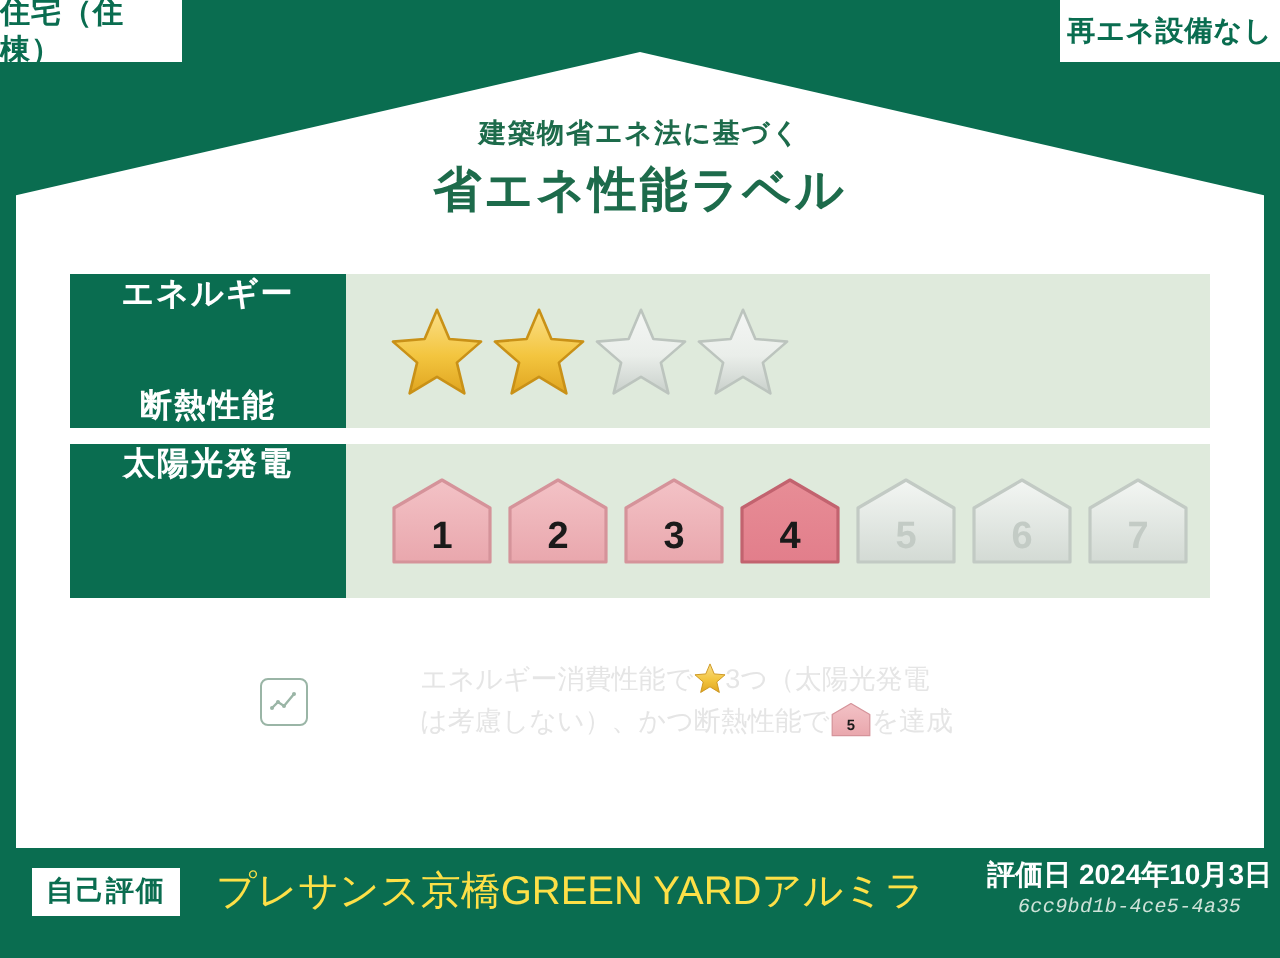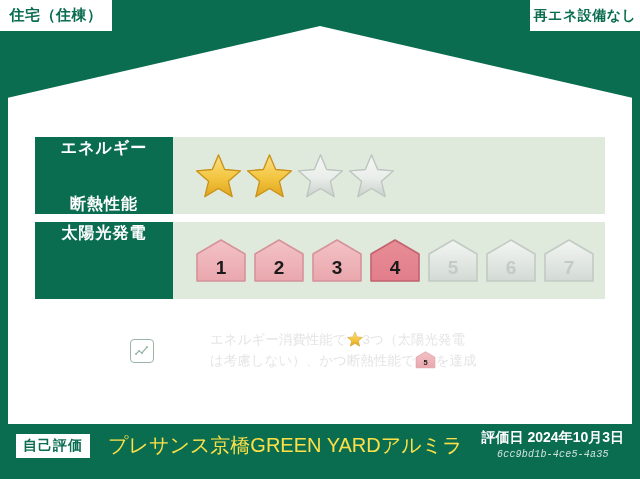--- a/index.html
+++ b/index.html
@@ -20,21 +20,21 @@
     position:absolute;
     background:#ffffff;
     color:#0a6d50;
     font-weight:bold;
     font-size:15px;
     letter-spacing:.5px;
     display:flex;align-items:center;justify-content:center;
     box-sizing:border-box;
   }
   #badge-housing-type{
-    left:0;top:0;width:112px;height:31px;
+    left:0;top:0;width:91px;height:31px;
   }
   #badge-renewable{
     right:0;top:0;width:110px;height:31px;
     font-size:14px;
   }
 
   
   #white-panel{
     position:absolute;
     left:8px;top:26px;width:624px;height:398px;
@@ -168,21 +168,21 @@
     font-weight:bold;font-size:14px;
     padding:3px 7px;
     letter-spacing:1px;
     white-space:nowrap;
   }
   #building-name{
     color:#fde047;font-size:20px;
     white-space:nowrap;
   }
   #footer-right{
-    position:absolute;right:16px;top:5px;
+    position:absolute;right:4px;top:5px;
     text-align:center;
   }
   #eval-date{
     color:#ffffff;font-size:14px;font-weight:bold;
     white-space:nowrap;
   }
   #label-id{
     color:#cfe3d9;font-size:10px;
     font-family:"Liberation Mono","DejaVu Sans Mono",monospace;
     margin-top:2px;
@@ -195,20 +195,24 @@
 <body>
 
 <div id="label-root">
 
   <div id="badge-housing-type" class="corner-badge">住宅（住棟）</div>
 
   <div id="badge-renewable" class="corner-badge">再エネ設備なし</div>
 
   <div id="white-panel"></div>
 
+  <div id="title-block">
+    <div id="title-sub">建築物省エネ法に基づく</div>
+    <div id="title-main">省エネ性能ラベル</div>
+  </div>
 
   <div id="rows">
 
     <div class="perf-row">
       <div class="perf-label">
         <span>エネルギー</span>
         <span>断熱性能</span>
       </div>
       <div class="perf-value" id="star-container">
           <span>

